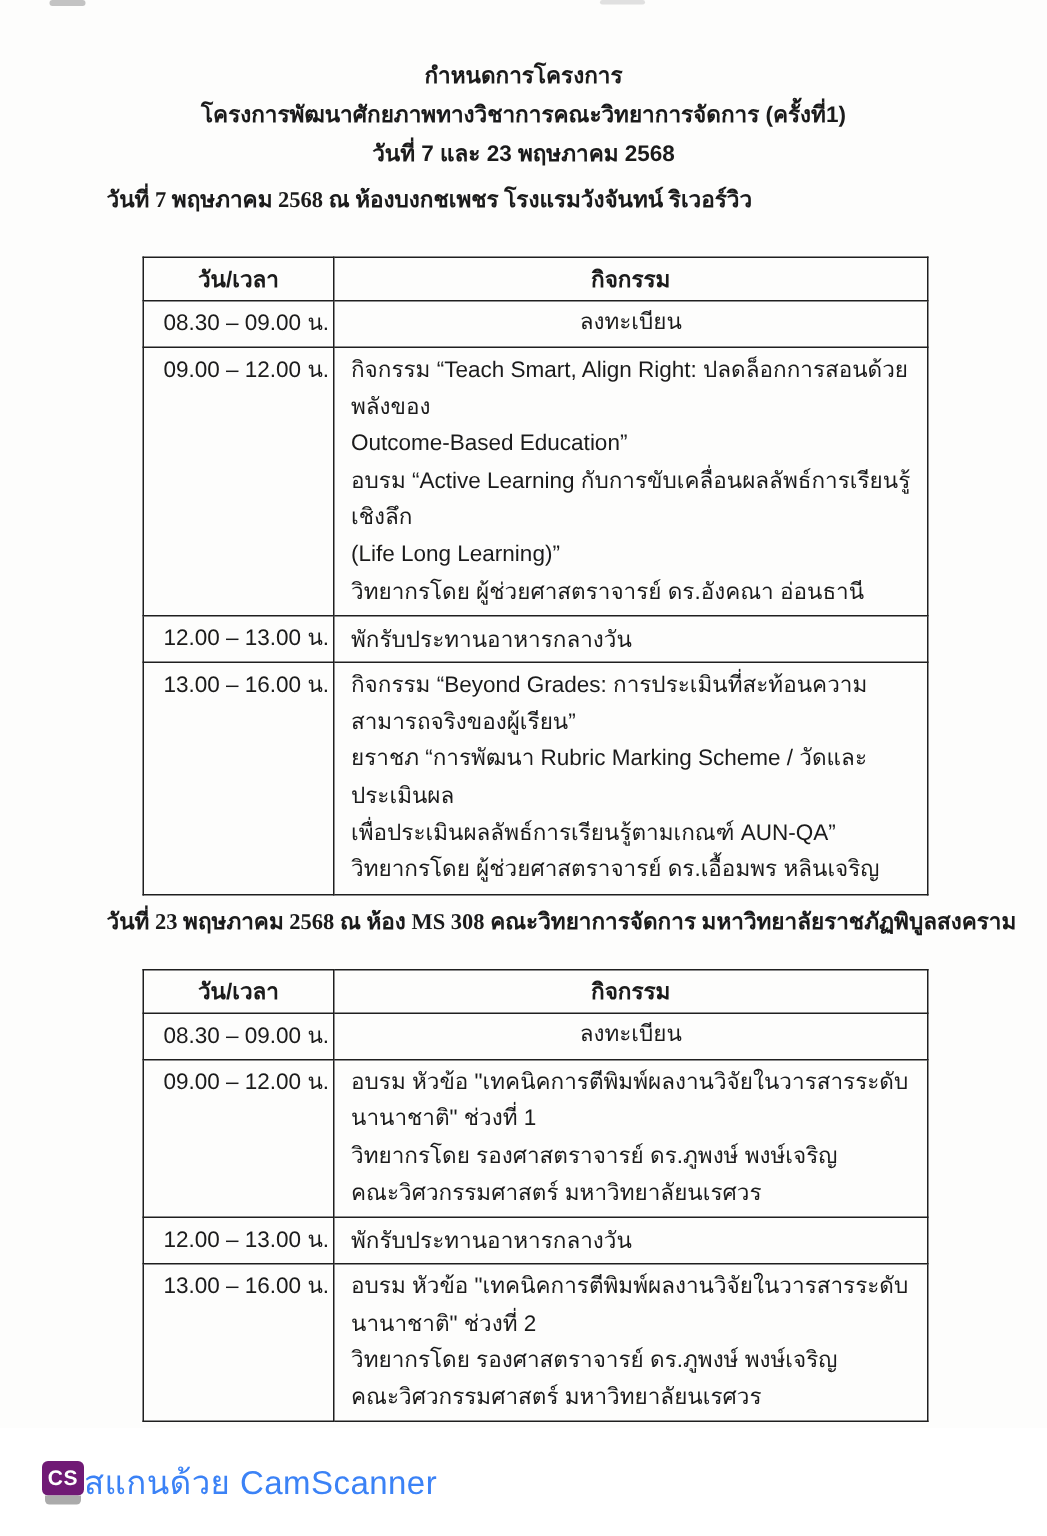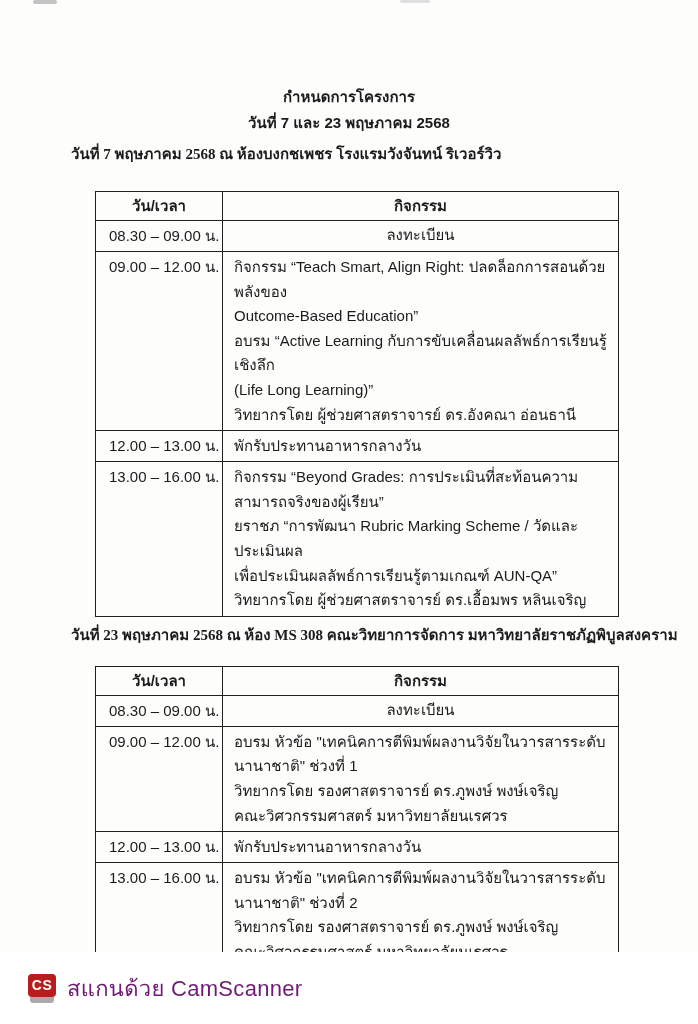--- a/index.html
+++ b/index.html
@@ -9,21 +9,21 @@
     margin:0 auto;
     background:#fdfdfc;
     font-family:"Liberation Sans","DejaVu Sans",sans-serif;
     color:#1b1b1b;
     overflow:hidden;
   }
   .scan-artifact { position:absolute; background:#8a8a8a; opacity:.5; border-radius:2px; }
   .a1 { left:33px; top:0; width:24px; height:4px; }
   .a2 { left:400px; top:0; width:30px; height:3px; opacity:.25; }
 
-  .titles { padding-top:84px; text-align:center; }
+  .titles { padding-top:38px; text-align:center; }
   .title-line { font-size:15px; font-weight:bold; line-height:26px; }
 
   .sec-heading {
     font-size:15px; font-weight:bold;
     margin:7px 0 0 71px;
     line-height:23px;
     font-family:Liberation Serif, serif;
   }
   .sec-heading.second { }
 
@@ -59,43 +59,44 @@
     font-weight:bold; padding:3px 8px 3px 11px;
     line-height:22px; height:22px;
   }
 
   .scan-footer {
     position:absolute; left:0; bottom:0; width:100%; height:72px;
     background:#ffffff; display:flex; align-items:center;
   }
   .cs-badge { margin-left:28px; width:28px; }
   .cs-top {
-    width:28px; height:23px; background:#b91c1c; border-radius:4px;
+    width:28px; height:23px; background:#701a75; border-radius:4px;
     color:#fff; font-weight:bold; font-size:14px;
     display:flex; align-items:center; justify-content:center;
     letter-spacing:.5px;
   }
   .cs-lip {
     width:24px; height:6px; background:#ababab;
     margin:0 auto; border-radius:0 0 3px 3px;
   }
   .scan-text {
-    color:#701a75; font-size:22px; margin-left:11px; letter-spacing:.3px;
+    color:#3b82f6; font-size:22px; letter-spacing:.3px;
   }
 </style>
 </head>
 <body>
 
 <div class="page">
 
   <div class="scan-artifact a1"></div>
   <div class="scan-artifact a2"></div>
 
   <div class="titles">
     <div class="title-line">กำหนดการโครงการ</div>
+    <div class="title-line">โครงการพัฒนาศักยภาพทางวิชาการคณะวิทยาการจัดการ (ครั้งที่1)</div>
     <div class="title-line">วันที่ 7 และ 23 พฤษภาคม 2568</div>
   </div>
 
   <div class="sec-heading">วันที่ 7 พฤษภาคม 2568 ณ ห้องบงกชเพชร โรงแรมวังจันทน์ ริเวอร์วิว</div>
 
   <table class="schedule t1">
     <colgroup>
         <col class="c-time">
         <col>
       </colgroup>

